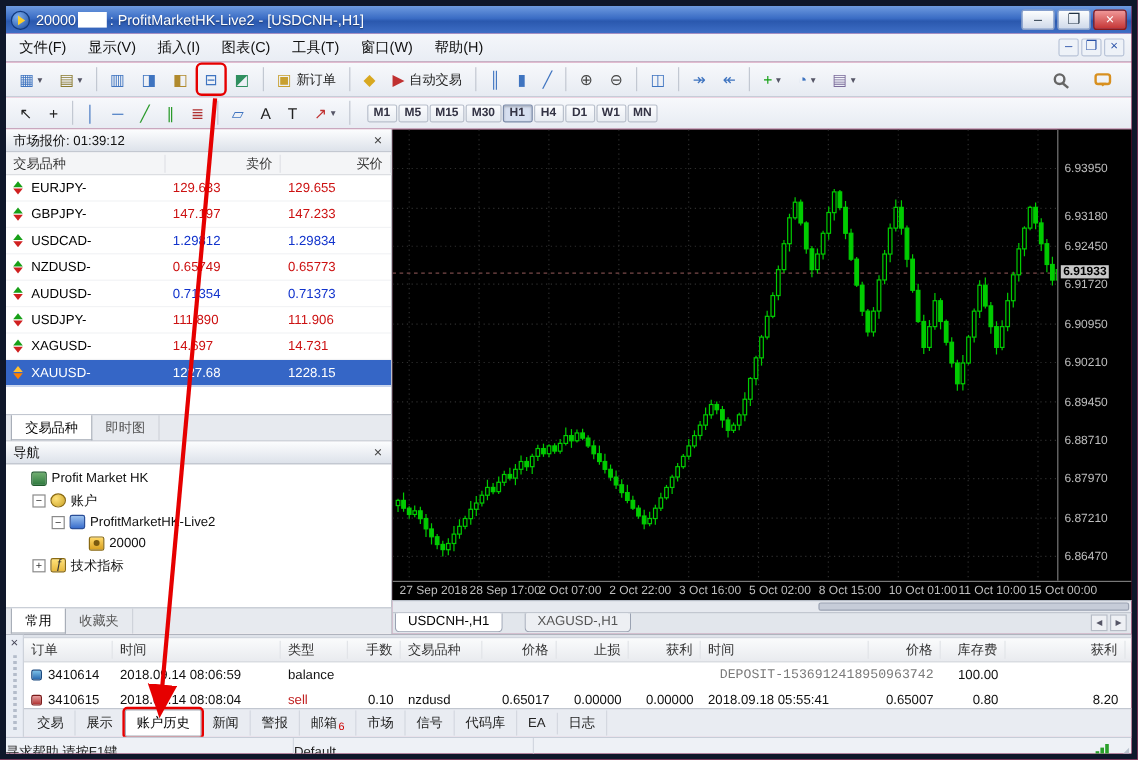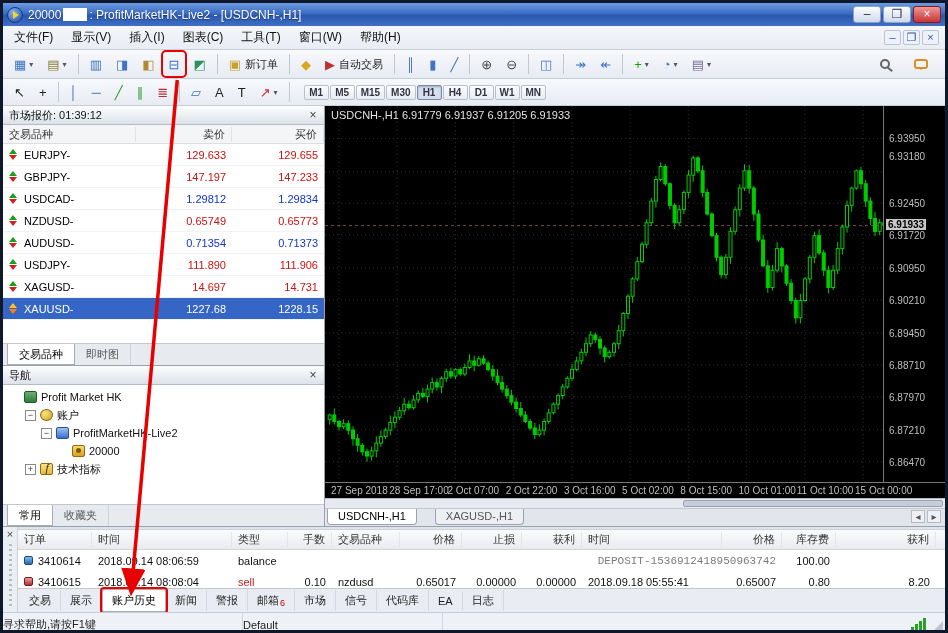--- a/index.html
+++ b/index.html
@@ -1,17 +1,17 @@
 <!DOCTYPE html>
 <html><head>
 <meta charset="utf-8">
 <style>
   *{box-sizing:border-box;margin:0;padding:0}
   body{margin:0;font-family:"Liberation Sans",sans-serif;background:#888}
-  .win{position:relative;width:948px;height:633px;overflow:hidden;background:#be185d;border:3px solid #0f172a}
+  .win{position:relative;width:948px;height:633px;overflow:hidden;background:#be185d;border:5px solid #0f172a}
   
   .titlebar{height:23px;display:flex;align-items:center;background:linear-gradient(#6e9be0 0%,#3a6cc4 45%,#2a58ae 55%,#3f6fc6 100%);color:#fff;padding:0 4px;font-size:12px}
   .logo{width:16px;height:16px;border-radius:50%;background:radial-gradient(circle at 35% 30%,#7fb0f0,#1a4a9e);border:1px solid #123a7e;display:flex;align-items:center;justify-content:center;margin-right:5px;flex:none}
   .logo-tri{width:0;height:0;border-left:6px solid #ffd02a;border-top:4px solid transparent;border-bottom:4px solid transparent;margin-left:2px}
   .title-text{display:flex;align-items:center;white-space:nowrap;text-shadow:0 1px 1px rgba(0,0,0,.4)}
   .censor{display:inline-block;width:24px;height:13px;background:#fff;margin:0 2px}
   .win-btns{margin-left:auto;display:flex;gap:2px}
   .wbtn{width:28px;height:17px;text-align:center;line-height:15px;font-size:12px;color:#234;background:linear-gradient(#fdfefe,#cfd9ea);border:1px solid #8aa0c8;border-radius:3px}
   .wbtn.close{background:linear-gradient(#f09898,#c43434);color:#fff;border-color:#8a1a1a}
   
@@ -44,21 +44,21 @@
   .market-watch{height:260px;border-bottom:1px solid #9aa0ac}
   .navigator{flex:1}
   .panel-title{height:19px;flex:none;display:flex;align-items:center;padding:0 4px 0 6px;background:linear-gradient(#fcfdfe,#dde2ea);border-bottom:1px solid #b6bcc6;font-size:11px;color:#111}
   .panel-close{margin-left:auto;width:14px;text-align:center;color:#444;font-size:12px}
   .mw-header{display:grid;grid-template-columns:1fr 96px 92px;height:19px;flex:none;align-items:center;background:#f4f5f7;border-bottom:1px solid #dcdee2;font-size:11px;color:#333}
   .mw-header span{padding:0 6px;border-right:1px solid #e0e2e6;overflow:hidden;white-space:nowrap}
   .mw-header .num{text-align:right}
   .mw-rows{flex:1;overflow:hidden}
   .mw-row{display:grid;grid-template-columns:1fr 96px 92px;height:22px;align-items:center;font-size:11px;border-bottom:1px solid #f2f3f5}
   .mw-sym{display:flex;align-items:center;padding:0 4px;color:#000;white-space:nowrap}
-  .mw-bid,.mw-ask{text-align:right;padding:0 6px}
+  .mw-bid,.mw-ask{padding:0 6px}
   .down{color:#cc1111}.up{color:#1133cc}
   .mw-row.sel{background:#3566c6}
   .mw-row.sel .mw-sym,.mw-row.sel .mw-bid,.mw-row.sel .mw-ask{color:#fff}
   .mw-ic{width:12px;height:12px;display:inline-flex;flex:none;flex-direction:column;align-items:center;justify-content:center;margin-right:5px}
   .tri-up{width:0;height:0;border-left:4px solid transparent;border-right:4px solid transparent;border-bottom:5px solid #18a018;margin-bottom:1px}
   .tri-dn{width:0;height:0;border-left:4px solid transparent;border-right:4px solid transparent;border-top:5px solid #d02020}
   .sel .tri-up{border-bottom-color:#ffc030}
   .sel .tri-dn{border-top-color:#ff8000}
   .panel-tabs{height:22px;flex:none;background:#e7eaef;border-top:1px solid #c2c7d0;display:flex;align-items:stretch;padding-left:4px}
   .ptab{display:flex;align-items:center;padding:0 11px;font-size:11px;color:#555;border-right:1px solid #cfd3da}
@@ -713,24 +713,23 @@
             <rect x="539.2" y="77.8" width="3" height="17.3" fill="#00CC00" stroke="#00CC00"></rect>
             <line x1="545.4" y1="91.2" x2="545.4" y2="118.9" stroke="#00CC00"></line>
             <rect x="543.9" y="95.1" width="3" height="17.3" fill="#00CC00" stroke="#00CC00"></rect>
             <line x1="550.0" y1="105.9" x2="550.0" y2="130.0" stroke="#00CC00"></line>
             <rect x="548.5" y="112.4" width="3" height="13.0" fill="#00CC00" stroke="#00CC00"></rect>
             <line x1="554.7" y1="113.1" x2="554.7" y2="129.3" stroke="#00CC00"></line>
             <rect x="553.2" y="116.7" width="3" height="8.6" fill="#000000" stroke="#00CC00"></rect>
             <line x1="559.3" y1="109.8" x2="559.3" y2="126.0" stroke="#00CC00"></line>
             <rect x="557.8" y="116.7" width="3" height="2.9" fill="#00CC00" stroke="#00CC00"></rect>
           </svg>
-        <div class="chart-info" id="chart-info">USDCNH-,H1  6.91779  6.91937  6.91205  6.91933</div>
         <div class="y-axis" id="y-axis">
             <div class="ylab" style="top: 27.4138px;">6.93950</div>
-            <div class="ylab" style="top: 45px;">6.93180</div>
+            <div class="ylab" style="top: 67px;">6.93180</div>
             <div class="ylab" style="top: 92.2414px;">6.92450</div>
             <div class="ylab" style="top: 123.791px;">6.91720</div>
             <div class="ylab" style="top: 157.069px;">6.90950</div>
             <div class="ylab" style="top: 189.051px;">6.90210</div>
             <div class="ylab" style="top: 221.897px;">6.89450</div>
             <div class="ylab" style="top: 253.878px;">6.88710</div>
             <div class="ylab" style="top: 285.86px;">6.87970</div>
             <div class="ylab" style="top: 318.706px;">6.87210</div>
             <div class="ylab" style="top: 350.687px;">6.86470</div>
             <div class="ylab cur" style="top: 113px; font-weight: bold;">6.91933</div>

